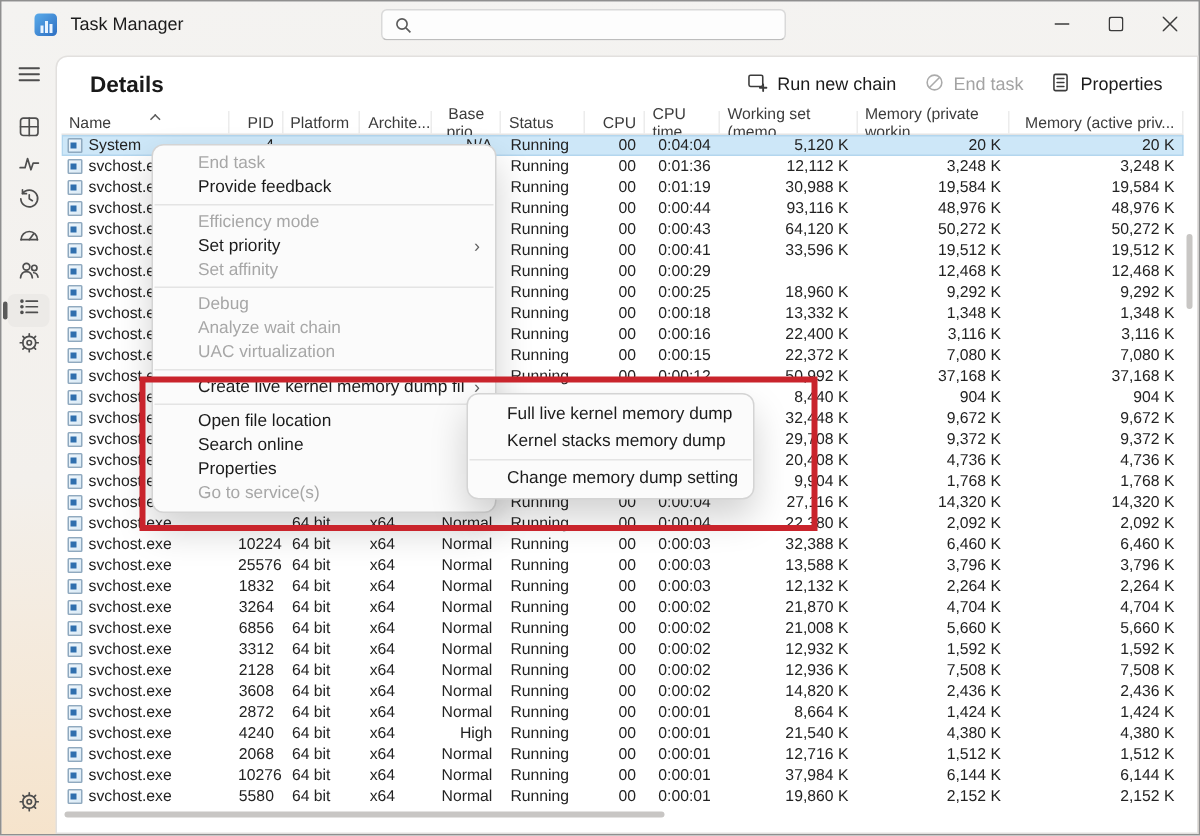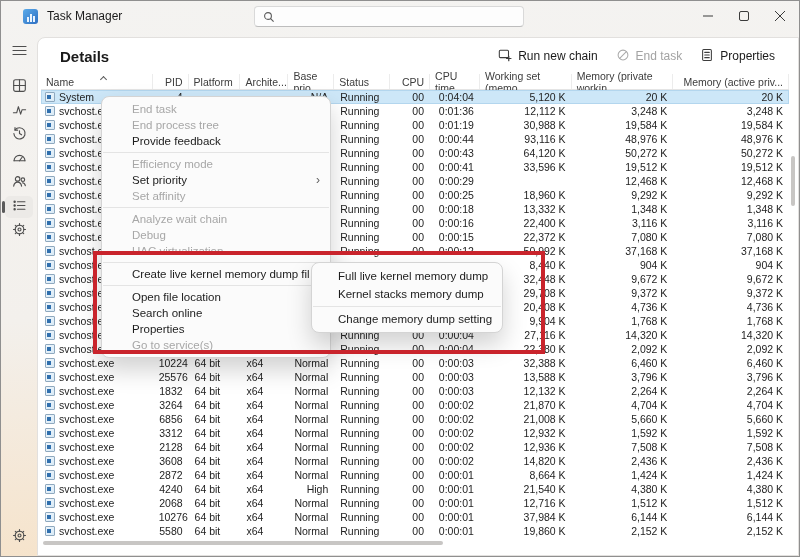--- a/index.html
+++ b/index.html
@@ -218,21 +218,21 @@
             </svg></span>
         <span>Properties</span>
       </div>
     </div>
 
     <div class="thead">
         <div class="th" style="width: 112px;">Name<div class="sortchev"></div></div>
         <div class="th right" style="width: 36px;">PID</div>
         <div class="th" style="width: 52px;">Platform</div>
         <div class="th" style="width: 48px;">Archite...</div>
-        <div class="th right" style="width: 46px;">Base prio...</div>
+        <div class="th right" style="width: 46px; text-align: center;">Base prio...</div>
         <div class="th" style="width: 56px;">Status</div>
         <div class="th right" style="width: 40px;">CPU</div>
         <div class="th right" style="width: 50px;">CPU time</div>
         <div class="th right" style="width: 92px;">Working set (memo...</div>
         <div class="th right" style="width: 102px;">Memory (private workin...</div>
         <div class="th right" style="width: 116px;">Memory (active priv...</div>
       </div>
     <div class="tbody">
         <div class="row sel">
           <div class="cell name" style="width: 112px;">
@@ -753,43 +753,40 @@
       </div>
     <div class="hscroll">
         <div class="hthumb"></div>
       </div>
   </div>
 
   <div class="menu main">
       <div class="mi dis">
         <span class="mlab">End task</span>
       </div>
-      <div class="mi dis">
-        <span class="mlab">End process tree</span>
-      </div>
       <div class="mi">
         <span class="mlab">Provide feedback</span>
       </div>
       <div class="msep"></div>
       <div class="mi dis">
         <span class="mlab">Efficiency mode</span>
       </div>
       <div class="mi">
         <span class="mlab">Set priority</span>
         <span class="marrow">›</span>
       </div>
       <div class="mi dis">
         <span class="mlab">Set affinity</span>
       </div>
       <div class="msep"></div>
       <div class="mi dis">
+        <span class="mlab">Debug</span>
+      </div>
+      <div class="mi dis">
         <span class="mlab">Analyze wait chain</span>
-      </div>
-      <div class="mi dis">
-        <span class="mlab">Debug</span>
       </div>
       <div class="mi dis">
         <span class="mlab">UAC virtualization</span>
       </div>
       <div class="msep"></div>
       <div class="mi">
         <span class="mlab">Create live kernel memory dump file</span>
         <span class="marrow">›</span>
       </div>
       <div class="msep"></div>

